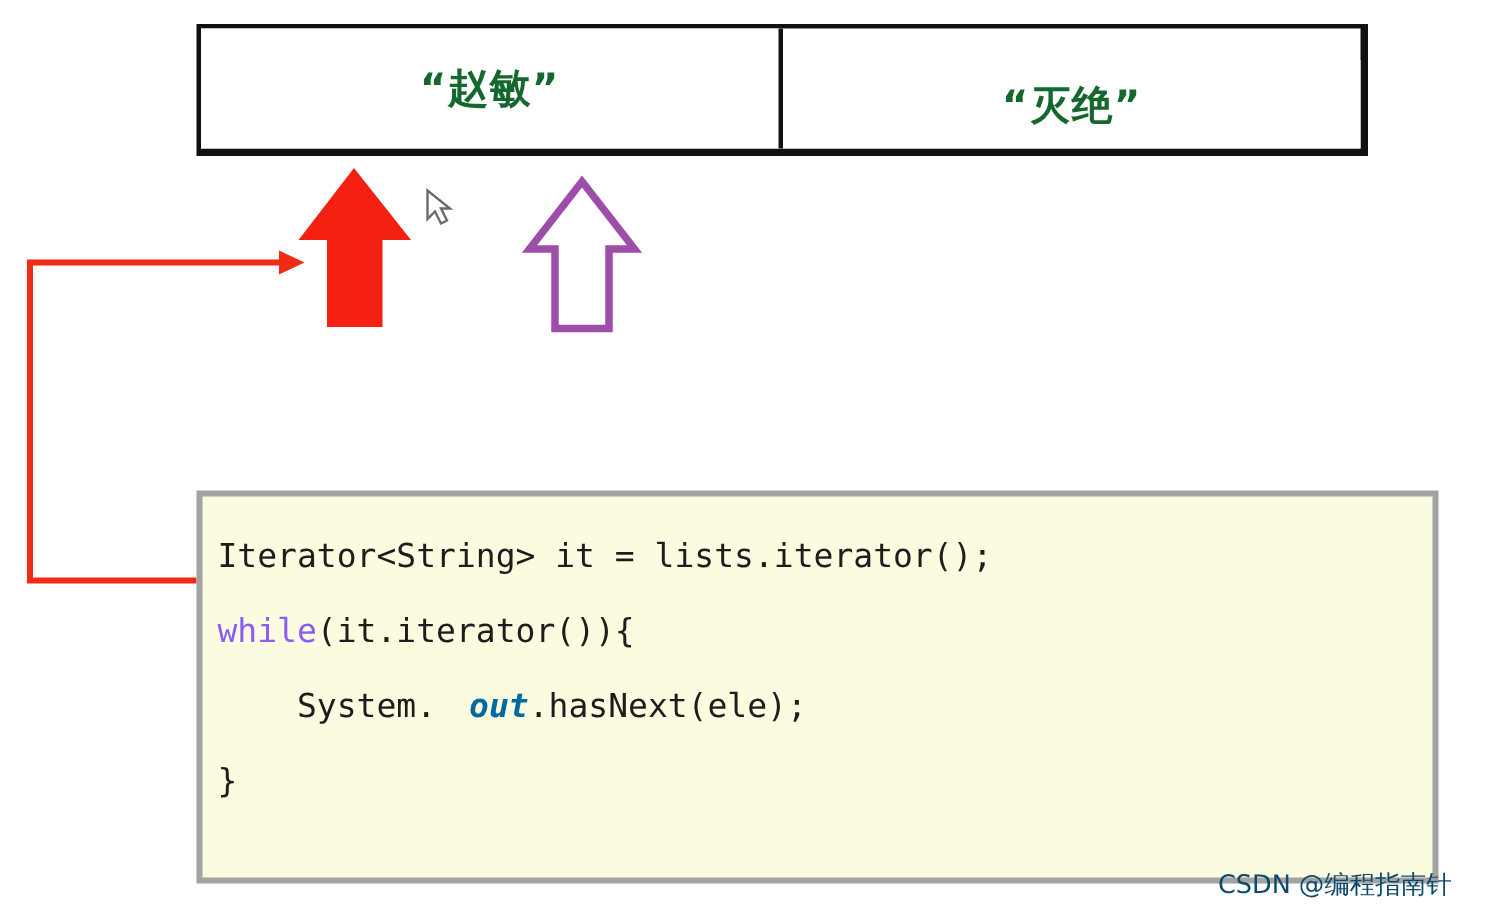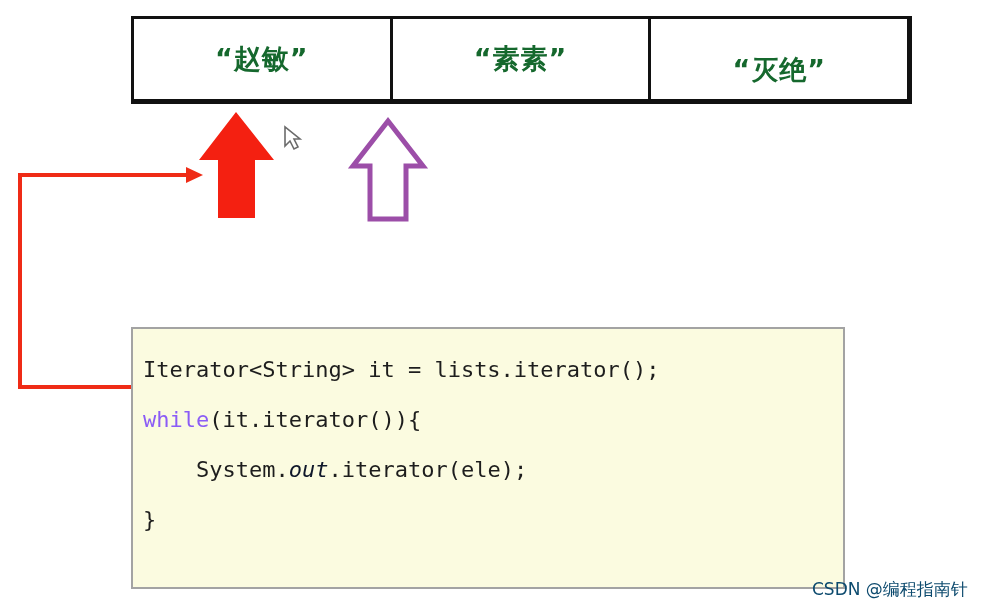--- a/index.html
+++ b/index.html
@@ -57,43 +57,44 @@
     width: 1006px;
     height: 606px;
     pointer-events: none;
   }
 
   
   #code-block {
     position: absolute;
     left: 131px;
     top: 327px;
-    width: 714px;
+    width: 828px;
     height: 262px;
     background: #fbfbe0;
-    border: 2px solid #a3a3a3;
+    border: 4px solid #a3a3a3;
     box-sizing: border-box;
     padding: 16px 0 0 10px;
   }
   .code-line {
     font-family: "DejaVu Sans Mono", monospace;
     font-size: 22px;
     color: #1d1d1d;
     line-height: 50px;
     height: 50px;
     white-space: pre;
   }
   .kw-while {
     color: #8b5cf6;
     font-weight: normal;
   }
   .kw-out {
-    color: #0f172a;
-    font-weight: normal;
+    color: #0369a1;
+    font-weight: bold;
     font-style: italic;
+    margin-left: 22px;
   }
 
   
   #watermark {
     position: absolute;
     left: 812px;
     top: 578px;
     font-family: "DejaVu Sans", sans-serif;
     font-size: 17px;
     color: #0c4a6e;
@@ -103,41 +104,38 @@
 </head>
 <body>
 
 <div id="canvas">
 
   <div id="collection-table">
     <div class="cell">
       <span class="cell-text">“赵敏”</span>
     </div>
     <div class="cell">
-      <span class="cell-text">“素素”</span>
-    </div>
-    <div class="cell">
       <span class="cell-text">“灭绝”</span>
     </div>
   </div>
 
   <svg id="annotations" viewBox="0 0 1006 606">
 
     <polygon points="236,112 274,160 255,160 255,218 218,218 218,160 199,160" fill="#f42011"></polygon>
 
     <polygon points="388,121 423,166 406,166 406,219 370,219 370,166 353,166" fill="none" stroke="#9c4ea8" stroke-width="5" stroke-linejoin="miter"></polygon>
 
     <path d="M 413,387 L 20,387 L 20,175 L 190,175" fill="none" stroke="#ef2b16" stroke-width="4"></path>
     <polygon points="203,175 186,167 186,183" fill="#ef2b16"></polygon>
 
     <polygon points="285,127 285,146 290,141 294,149 298,147 294,139 300,139" fill="#ffffff" stroke="#6b6b6b" stroke-width="1.6" stroke-linejoin="miter"></polygon>
   </svg>
 
   <div id="code-block">
     <div class="code-line"><span>Iterator&lt;String&gt; it = lists.iterator();</span></div>
     <div class="code-line"><span class="kw-while">while</span><span>(it.iterator()){</span></div>
-    <div class="code-line"><span>    System.</span><span class="kw-out">out</span><span>.iterator(ele);</span></div>
+    <div class="code-line"><span>    System.</span><span class="kw-out">out</span><span>.hasNext(ele);</span></div>
     <div class="code-line"><span>}</span></div>
   </div>
 
   <div id="watermark">CSDN @编程指南针</div>
 
 </div>
 
 </body></html>

